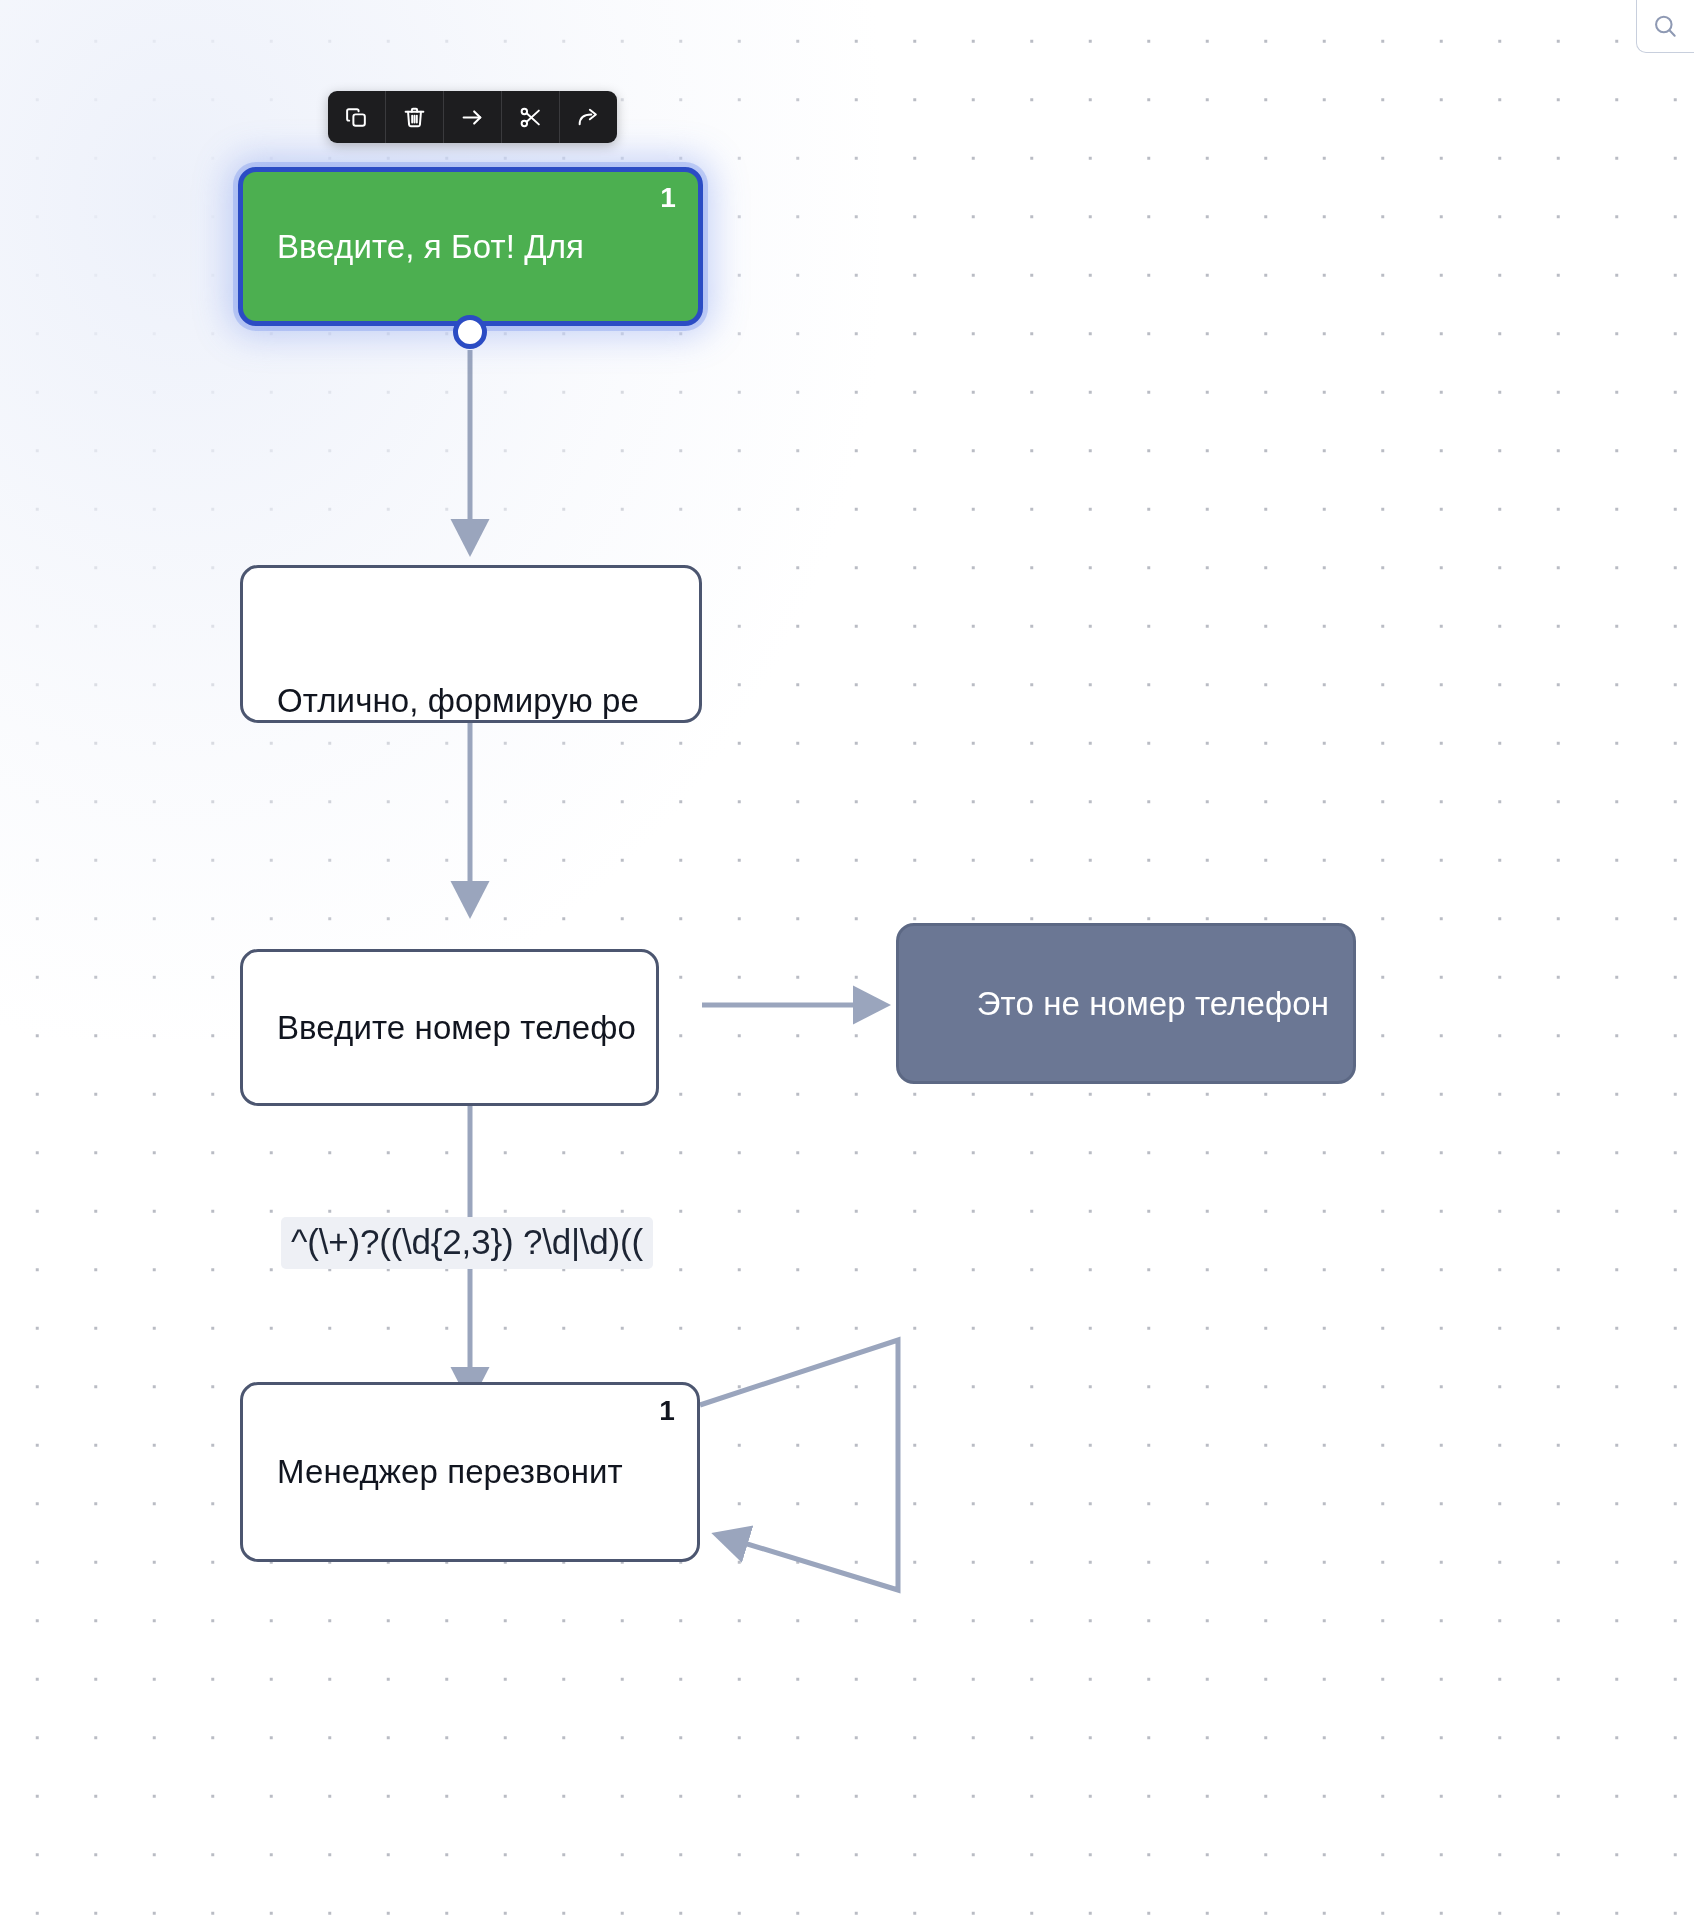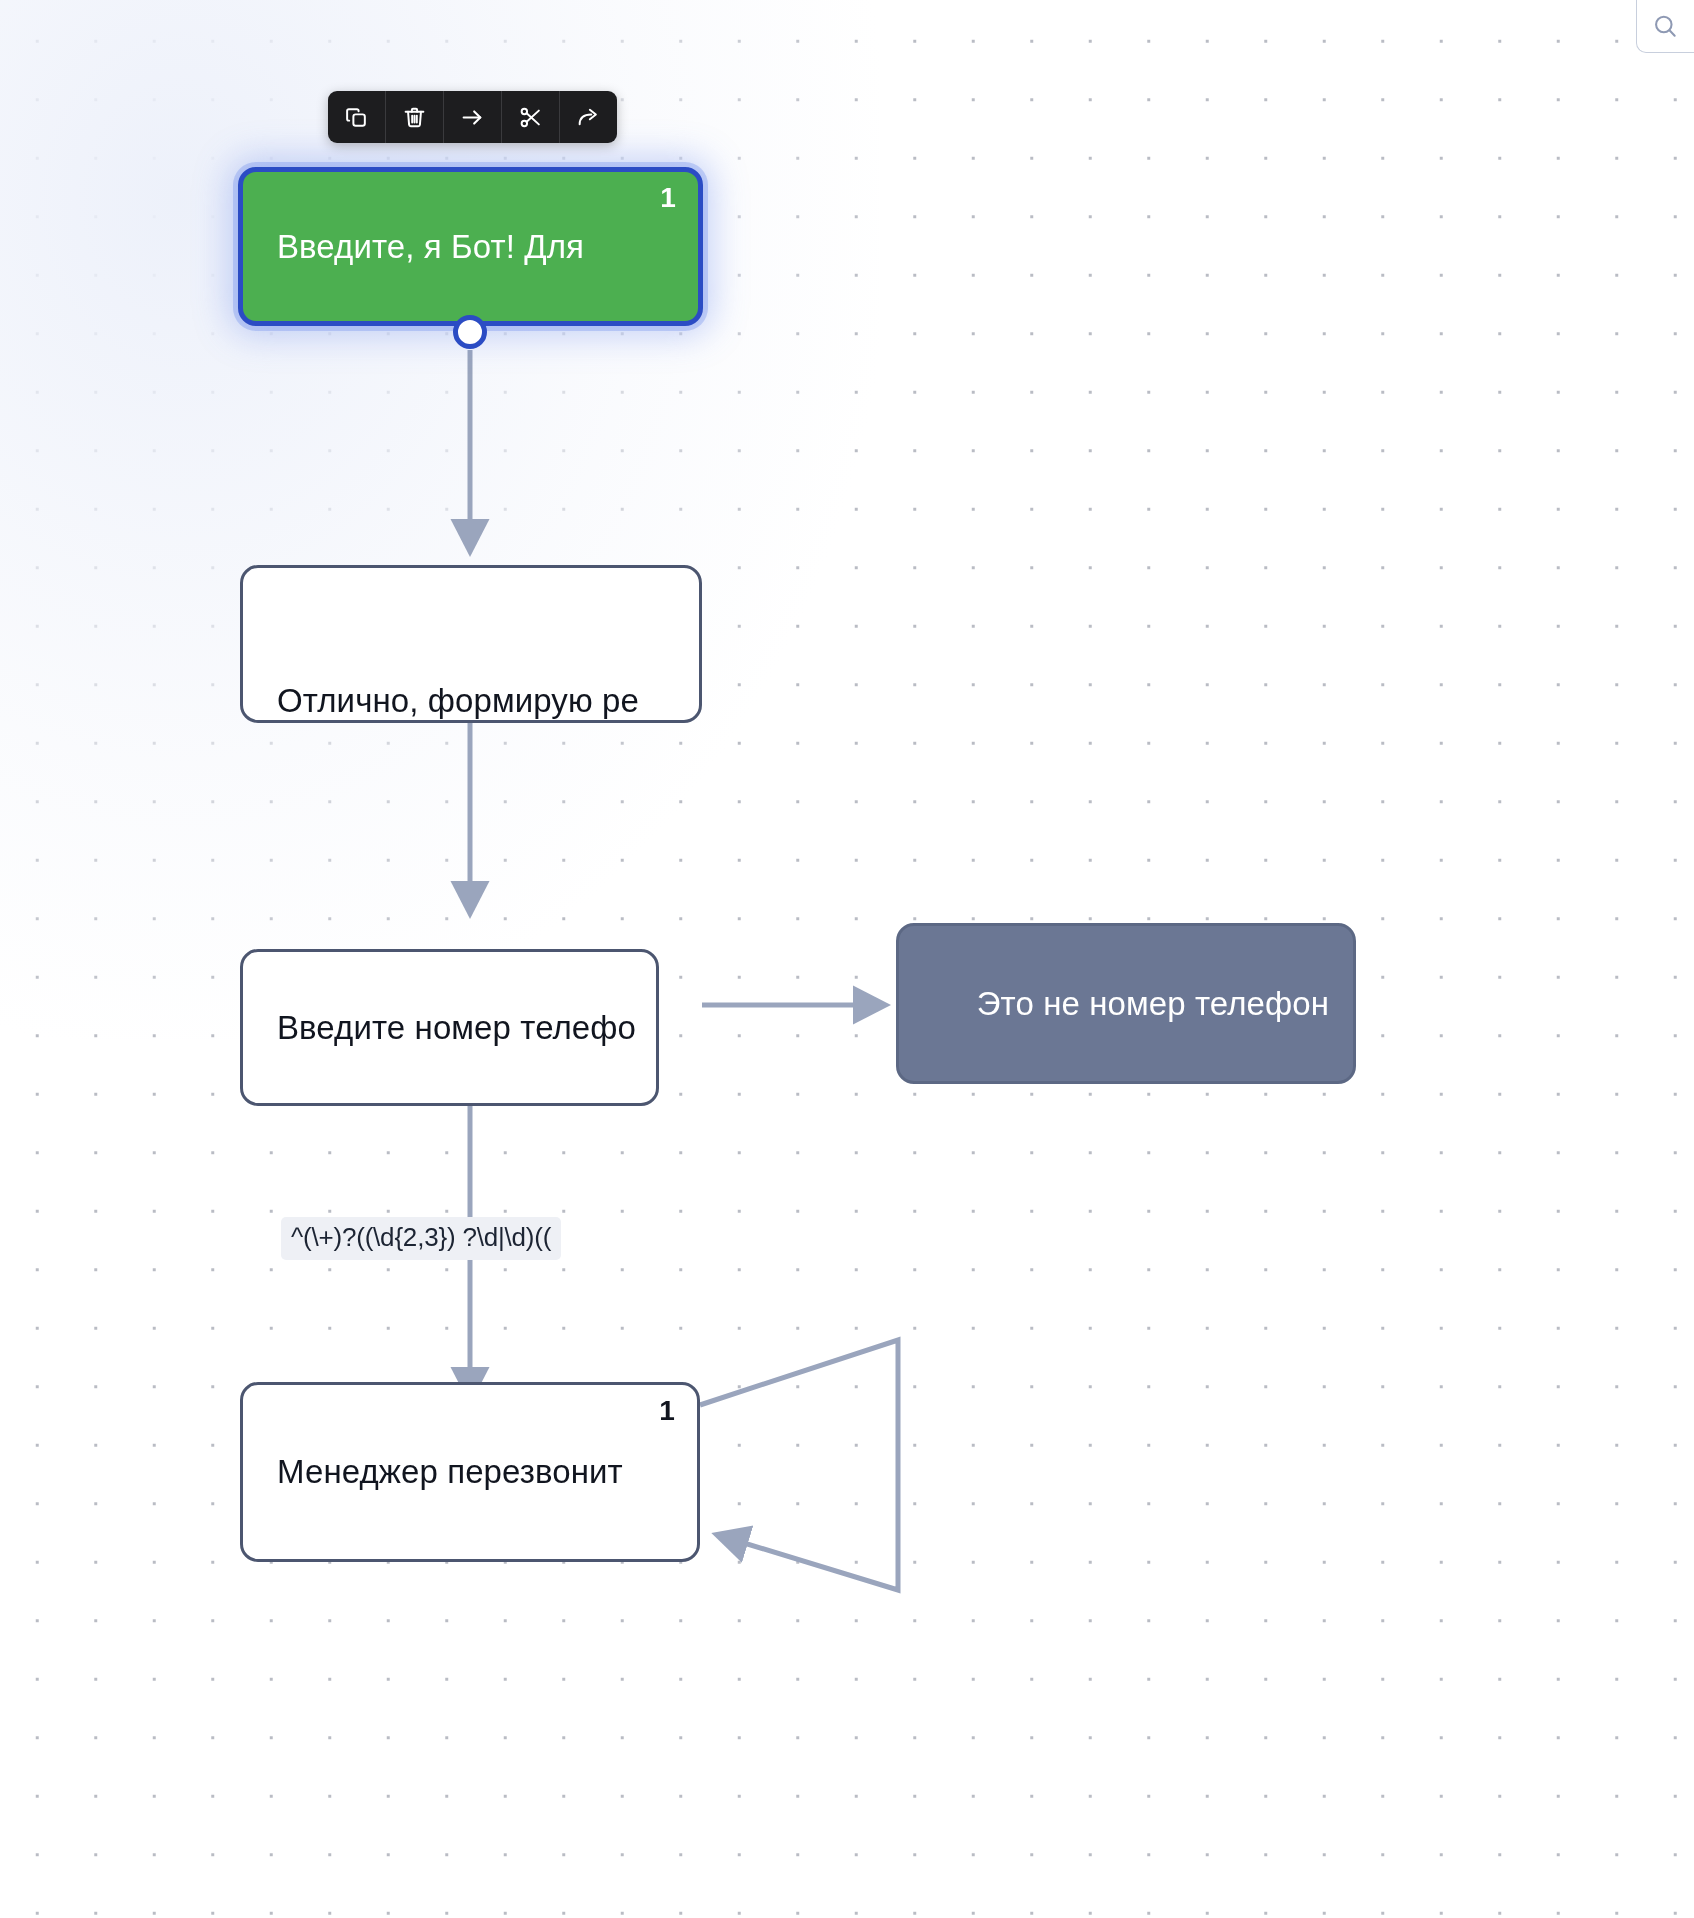--- a/index.html
+++ b/index.html
@@ -94,21 +94,21 @@
     background: #ffffff;
     border: 5px solid #2b4cc4;
     box-sizing: border-box;
   }
 
   
   .edge-label {
     position: absolute;
     background: #eef0f5;
     color: #1c2433;
-    font-size: 26px;
+    font-size: 35px;
     padding: 5px 10px 7px 10px;
     border-radius: 5px;
     white-space: nowrap;
     letter-spacing: -0.2px;
   }
 
   
   #toolbar {
     position: absolute;
     left: 328px;

